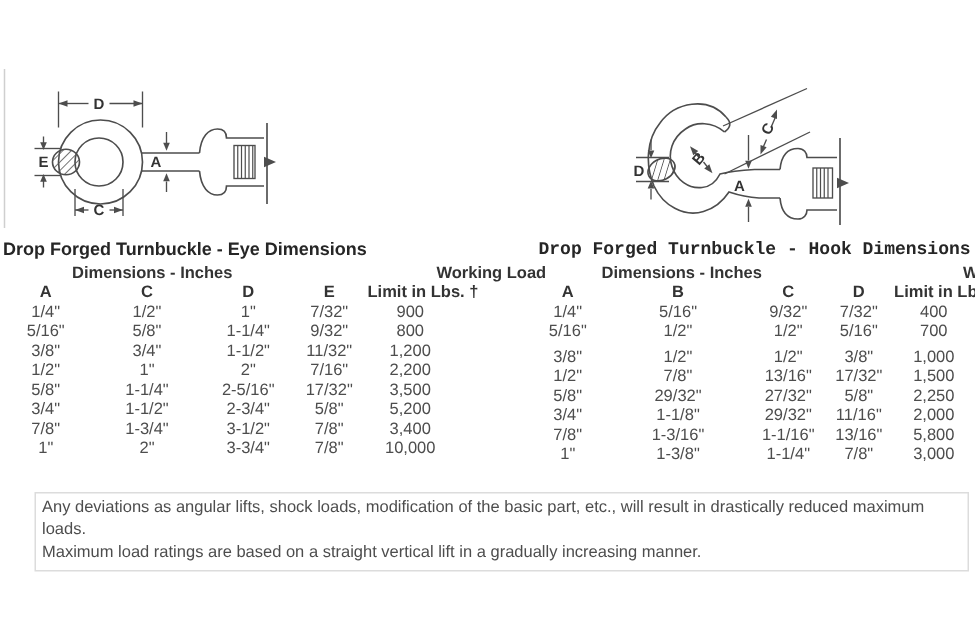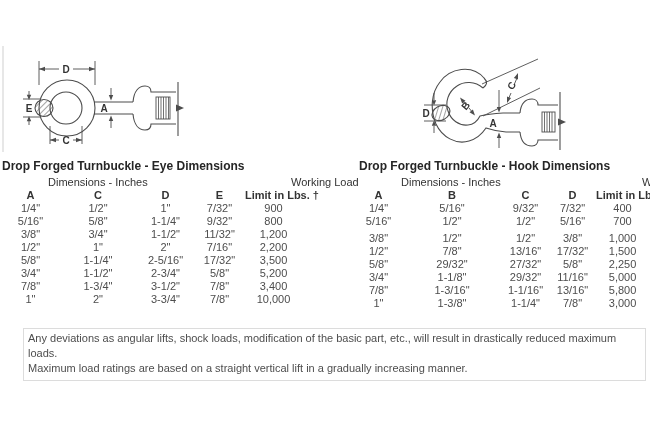--- a/index.html
+++ b/index.html
@@ -9,24 +9,24 @@
     font-family:"Liberation Sans", sans-serif;
   }
   .drawing{position:absolute;}
   .eye-drawing{left:0;top:40px;}
   .hook-drawing{left:400px;top:40px;}
   svg text{font-family:"Liberation Sans",sans-serif;font-size:10px;font-weight:bold;fill:#333;}
   .table-block{position:absolute;}
   .eye-block{left:2px;top:159px;width:300px;}
   .hook-block{left:355px;top:159px;width:294px;}
   .tbl-title{font-size:12px;font-weight:bold;color:#262626;margin:0 0 3px 0;white-space:nowrap;}
-  .hook-block .tbl-title{padding-left:4px;}
+  .hook-block .tbl-title{padding-left:4px;font-family:Liberation Mono, monospace;}
   table{border-collapse:collapse;width:100%;table-layout:fixed;font-size:11px;color:#4d4d4d;}
   th,td{padding:0;height:13px;line-height:13px;text-align:center;font-weight:normal;white-space:nowrap;}
-  tr.hdr1 td{font-weight:normal;color:#333;padding-left:46px;}
+  tr.hdr1 td{font-weight:bold;color:#333;padding-left:46px;}
   td.dims{text-align:left;}
   tr.hdr2 th{font-weight:bold;color:#333;}
   .hook-block tbody tr:nth-child(3) td{height:17px;vertical-align:bottom;}
   .footnotes{
     position:absolute;left:23px;top:328px;width:612px;
     border:1px solid #dcdcdc;padding:2px 5px 4px 4px;
     font-size:11px;line-height:15px;color:#4d4d4d;background:#fff;
   }
 </style>
 </head>
@@ -311,21 +311,21 @@
           <td>29/32"</td>
           <td>27/32"</td>
           <td>5/8"</td>
           <td>2,250</td>
         </tr>
         <tr>
           <td>3/4"</td>
           <td>1-1/8"</td>
           <td>29/32"</td>
           <td>11/16"</td>
-          <td>5,000</td>
+          <td>2,000</td>
         </tr>
         <tr>
           <td>7/8"</td>
           <td>1-3/16"</td>
           <td>1-1/16"</td>
           <td>13/16"</td>
           <td>5,800</td>
         </tr>
         <tr>
           <td>1"</td>

